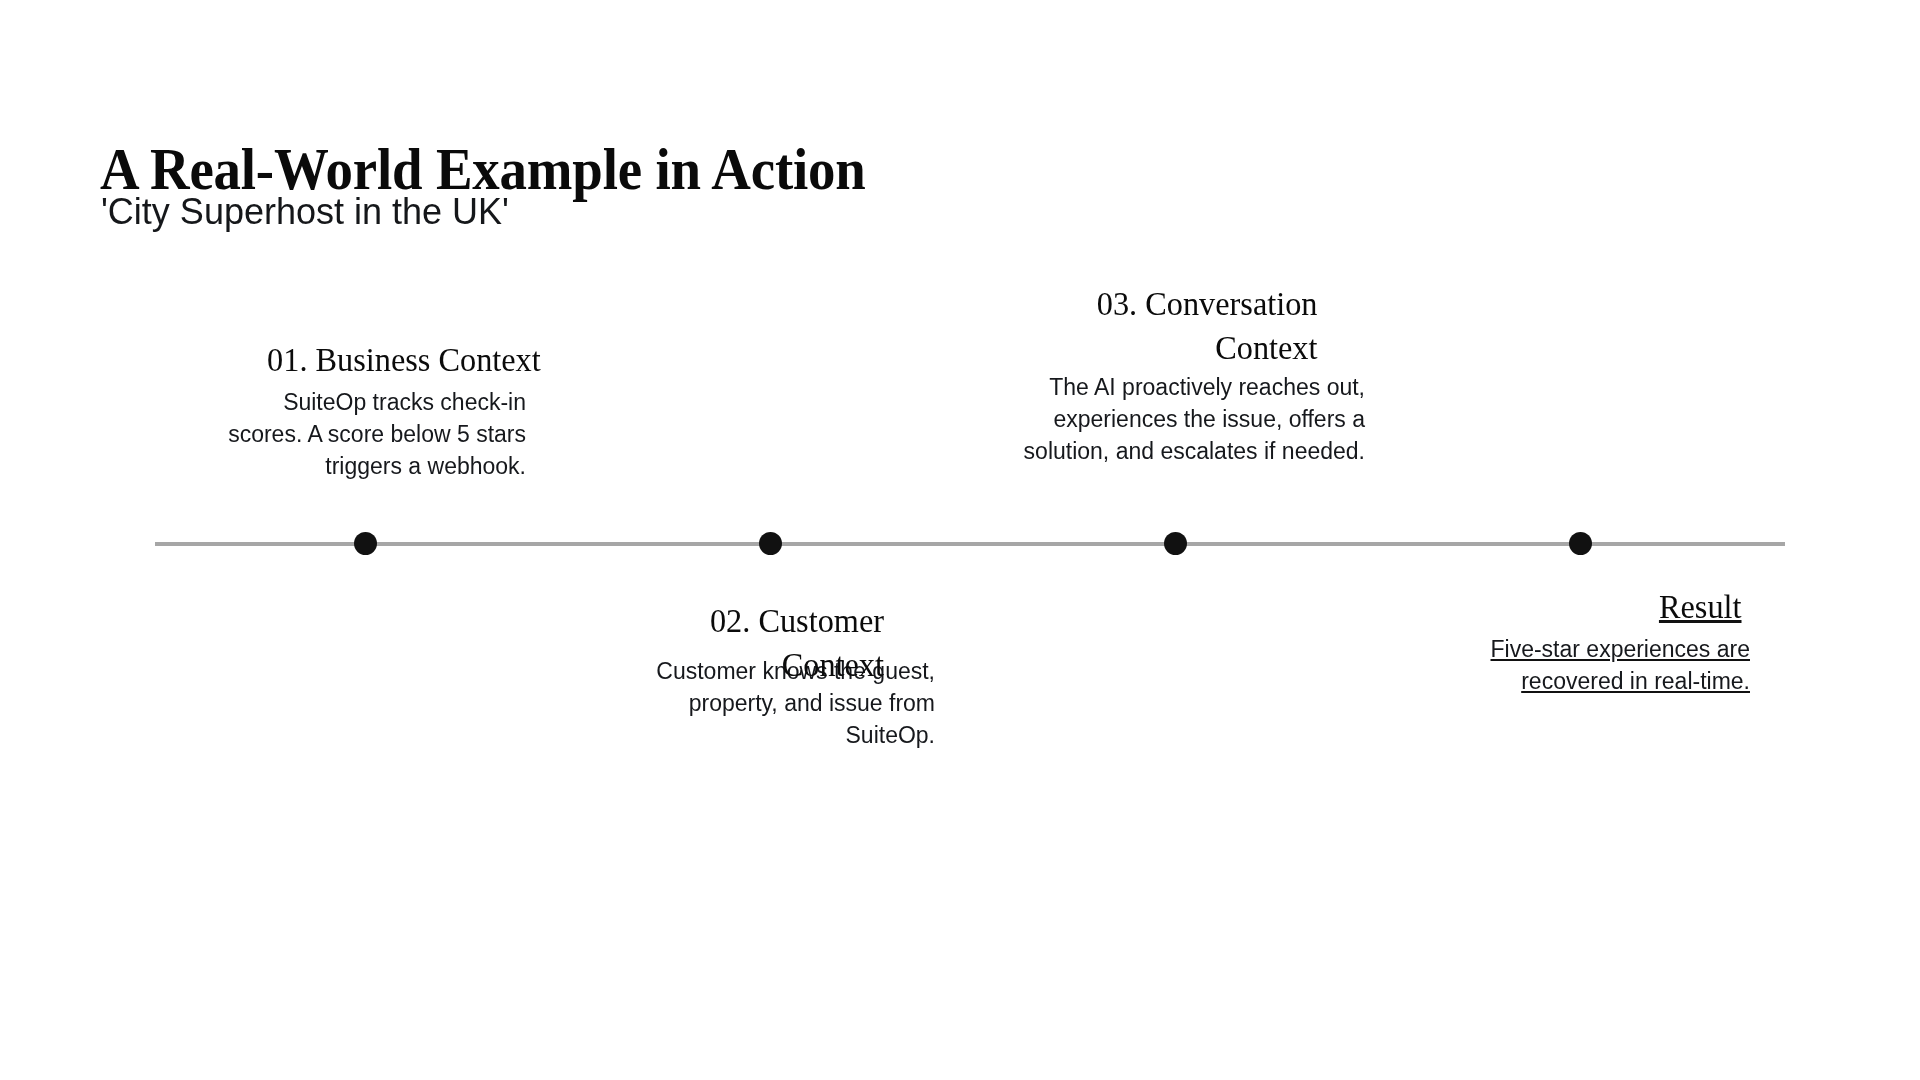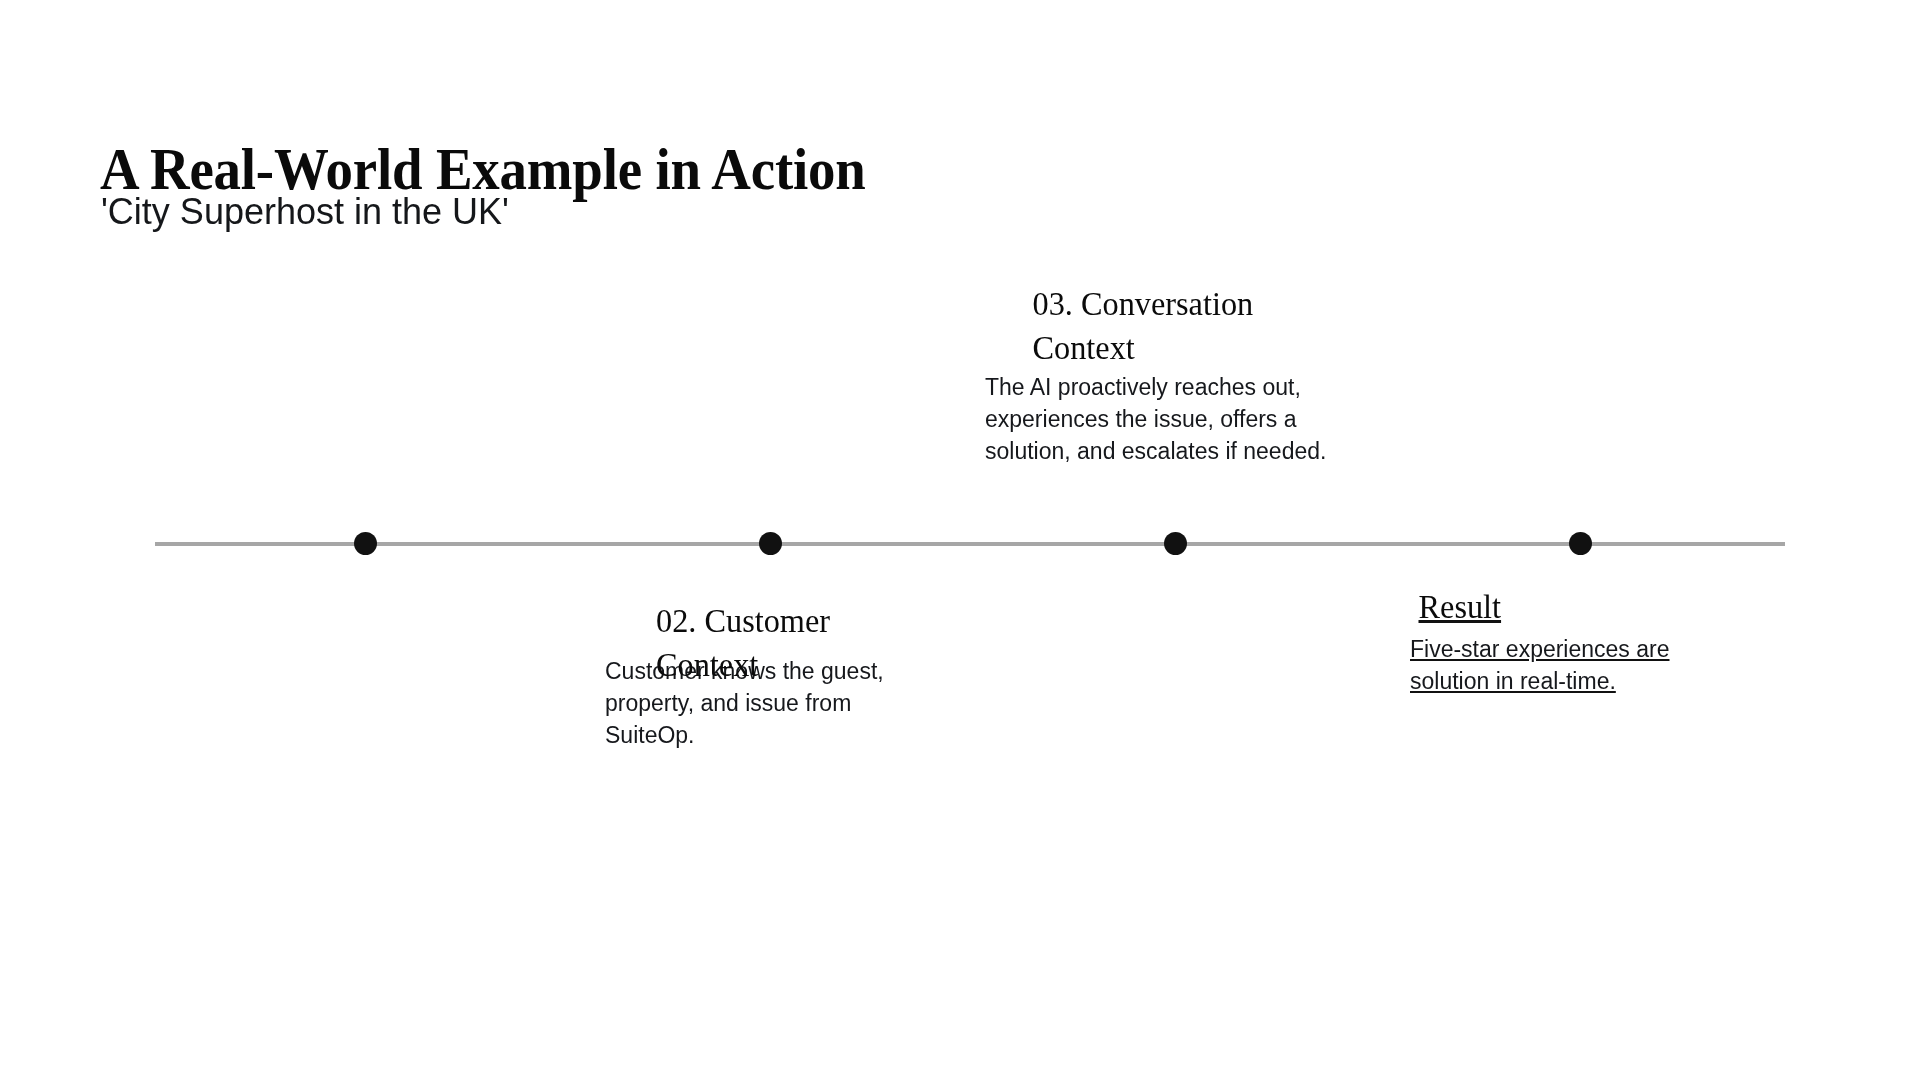--- a/index.html
+++ b/index.html
@@ -71,21 +71,21 @@
     border-radius: 50%;
     background: #111111;
     top: 532px;
     margin-left: -11.5px;
   }
 
   .node {
     position: absolute;
     width: 360px;
     margin-left: -180px;
-    text-align: left;
+    text-align: right;
   }
   .node-heading {
     font-family: "Liberation Serif", serif;
     font-weight: 400;
     font-size: 34px;
     line-height: 1.28;
     color: #0b0b0b;
     transform: scaleX(0.95);
     margin: 0 0 4px 0;
   }
@@ -161,30 +161,34 @@
 
   <div class="timeline">
 
     <div class="timeline-axis"></div>
 
     <div class="timeline-dot" style="left:365px;"></div>
     <div class="timeline-dot" style="left:770px;"></div>
     <div class="timeline-dot" style="left:1175px;"></div>
     <div class="timeline-dot" style="left:1580px;"></div>
 
+    <div class="node" id="node-1">
+      <div class="node-heading">01. Business Context</div>
+      <div class="node-body">SuiteOp tracks check-in scores. A score below 5 stars triggers a webhook.</div>
+    </div>
 
     <div class="node" id="node-2">
       <div class="node-heading">02. Customer Context</div>
       <div class="node-body">Customer knows the guest, property, and issue from SuiteOp.</div>
     </div>
 
     <div class="node" id="node-3">
       <div class="node-heading">03. Conversation Context</div>
       <div class="node-body">The AI proactively reaches out, experiences the issue, offers a solution, and escalates if needed.</div>
     </div>
 
     <div class="node" id="node-4">
       <div class="node-heading">Result</div>
-      <div class="node-body">Five-star experiences are solution in real-time.</div>
+      <div class="node-body">Five-star experiences are recovered in real-time.</div>
     </div>
 
   </div>
 </div>
 
 </body></html>

